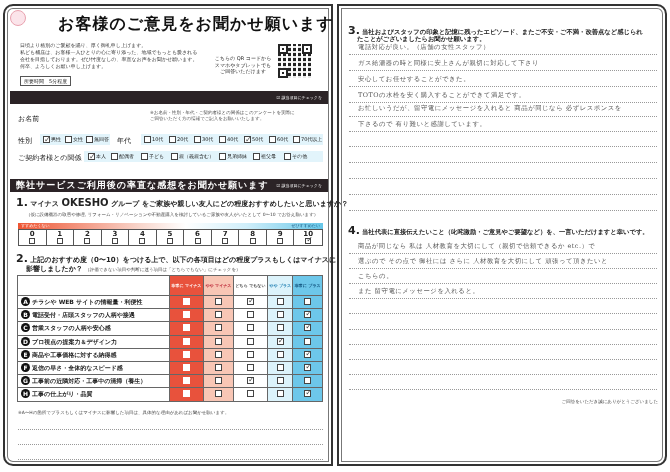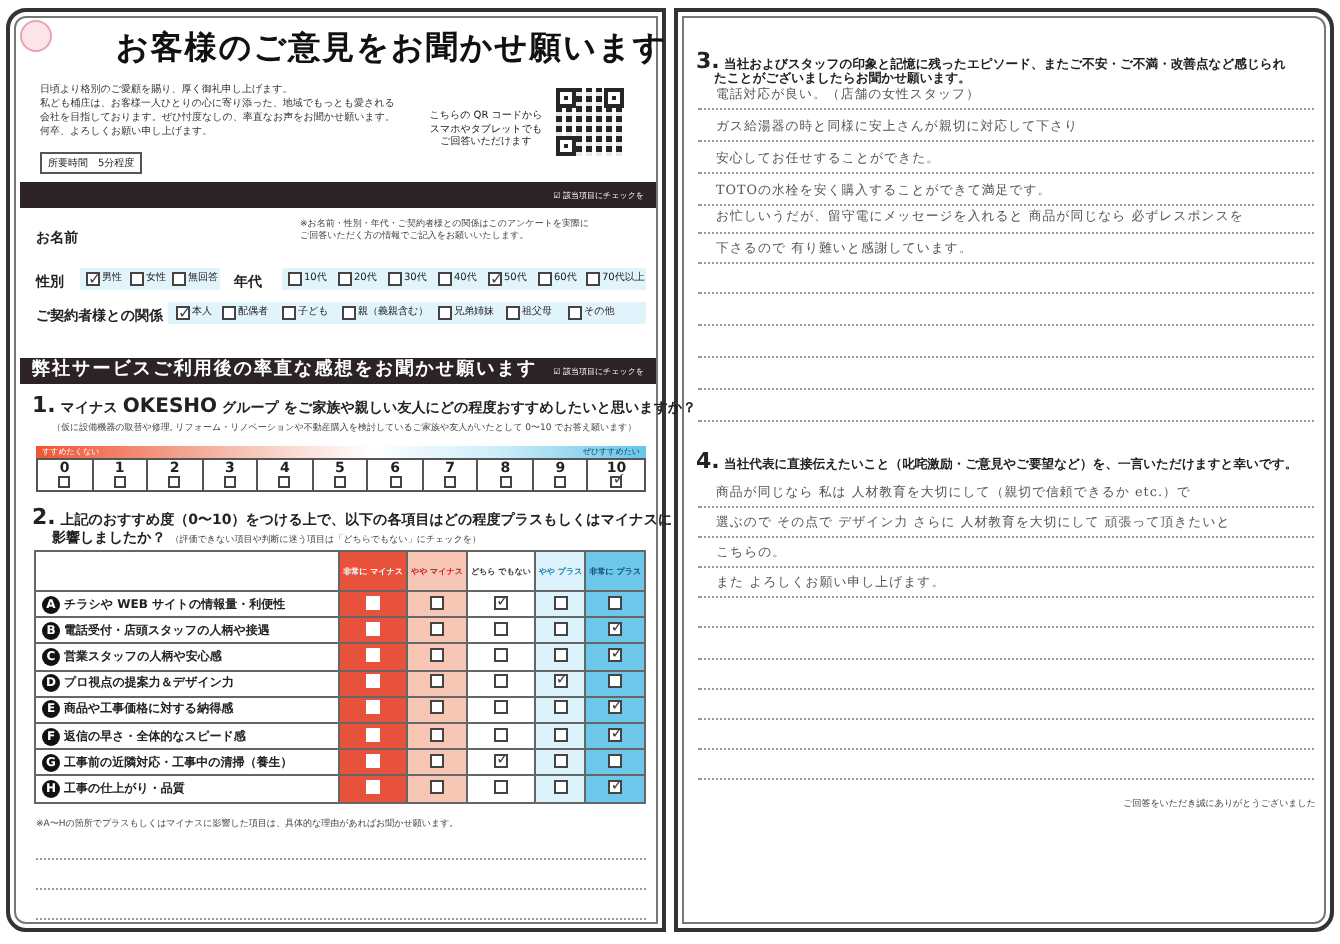--- a/index.html
+++ b/index.html
@@ -12,21 +12,21 @@
 .intro{position:absolute;left:20px;top:42px;font-size:5px;line-height:7px;color:#333;width:190px;}
 .time-box{position:absolute;left:20px;top:76px;border:1px solid #555;font-size:5px;padding:1px 3px;}
 .qr-text{position:absolute;left:213px;top:55px;font-size:5px;line-height:6.5px;text-align:center;width:60px;}
 .qr{position:absolute;left:278px;top:44px;width:34px;height:34px;background:
   repeating-linear-gradient(90deg,#000 0 3px,#fff 3px 5px),#000;opacity:.85;}
 .qr::before{content:"";position:absolute;inset:0;background:repeating-linear-gradient(0deg,rgba(255,255,255,.9) 0 2px,transparent 2px 5px);}
 .qr .f{position:absolute;width:10px;height:10px;border:2px solid #000;background:#fff;z-index:2;}
 .qr .f::after{content:"";position:absolute;left:2px;top:2px;width:2px;height:2px;background:#000;}
 .section-bar{position:absolute;left:10px;width:318px;height:13px;background:#2b2326;color:#fff;font-size:9px;font-weight:bold;padding-left:6px;line-height:13px;letter-spacing:1px;}
 .section-bar .chk{position:absolute;right:6px;top:0;font-size:4px;font-weight:normal;letter-spacing:0;}
-.lbl{position:absolute;font-size:7px;font-weight:bold;}
+.lbl{position:absolute;font-size:7px;font-weight:normal;}
 .note{position:absolute;font-size:4.5px;line-height:6px;color:#444;}
 .opt-band{position:absolute;height:11px;background:#e2f4fb;}
 .opt{position:absolute;font-size:5px;line-height:11px;display:flex;align-items:center;gap:1px;}
 .cb{display:inline-block;width:7px;height:7px;border:1px solid #444;background:#fff;position:relative;}
 .cb.on::after{content:"✓";position:absolute;left:0;top:-3px;font-size:8px;color:#444;}
 .q-head{position:absolute;font-size:7px;font-weight:bold;}
 .q-head .num{font-size:11px;}
 .q-head .brand{font-size:10px;font-weight:bold;}
 .scale-bar{position:absolute;left:18px;top:223px;width:305px;height:6px;background:linear-gradient(90deg,#ee5533,#f8d6cc 40%,#ffffff 55%,#cfeefa 75%,#66c6e8);font-size:4px;color:#fff;}
 .scale-bar span{position:absolute;top:0;line-height:6px;}
@@ -309,25 +309,25 @@
 <div class="dotline" style="left:349px;top:194px;width:308px"></div>
 <div class="dotline" style="left:349px;top:210px;width:308px"></div>
 
 <div class="q-head" style="left:348px;top:224px;font-size:6.3px">
   <span class="num">4.</span>
   <span>当社代表に直接伝えたいこと（叱咤激励・ご意見やご要望など）を、一言いただけますと幸いです。</span>
 </div>
 
 <div class="hand" style="left:358px;top:242px">商品が同じなら 私は 人材教育を大切にして（親切で信頼できるか etc.）で</div>
 <div class="dotline" style="left:349px;top:253px;width:308px"></div>
-<div class="hand" style="left:358px;top:257px">選ぶので その点で デザイン力 さらに 人材教育を大切にして 頑張って頂きたいと</div>
+<div class="hand" style="left:358px;top:257px">選ぶので その点で 御社には さらに 人材教育を大切にして 頑張って頂きたいと</div>
 <div class="dotline" style="left:349px;top:268px;width:308px"></div>
 <div class="hand" style="left:358px;top:272px">こちらの。</div>
 <div class="dotline" style="left:349px;top:283px;width:308px"></div>
-<div class="hand" style="left:358px;top:287px">また よろしくお願い申し上げます。</div>
+<div class="hand" style="left:358px;top:287px">また 留守電にメッセージを入れると。</div>
 <div class="dotline" style="left:349px;top:298px;width:308px"></div>
 <div class="dotline" style="left:349px;top:313px;width:308px"></div>
 <div class="dotline" style="left:349px;top:329px;width:308px"></div>
 <div class="dotline" style="left:349px;top:344px;width:308px"></div>
 <div class="dotline" style="left:349px;top:359px;width:308px"></div>
 <div class="dotline" style="left:349px;top:374px;width:308px"></div>
 <div class="dotline" style="left:349px;top:389px;width:308px"></div>
 
 <div class="thanks">ご回答をいただき誠にありがとうございました</div>
 

